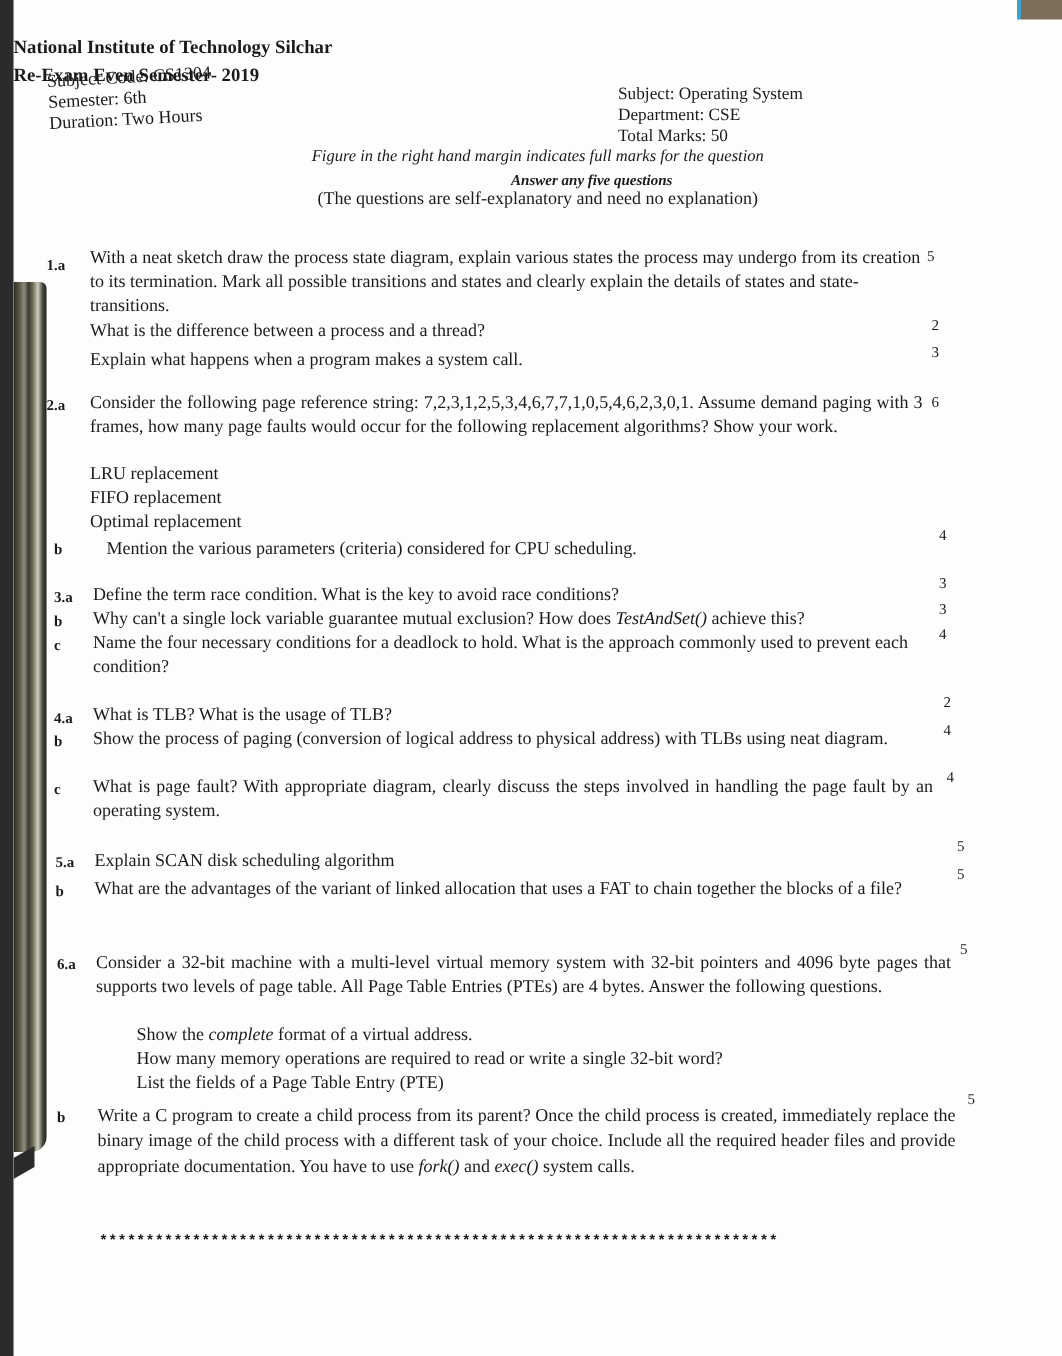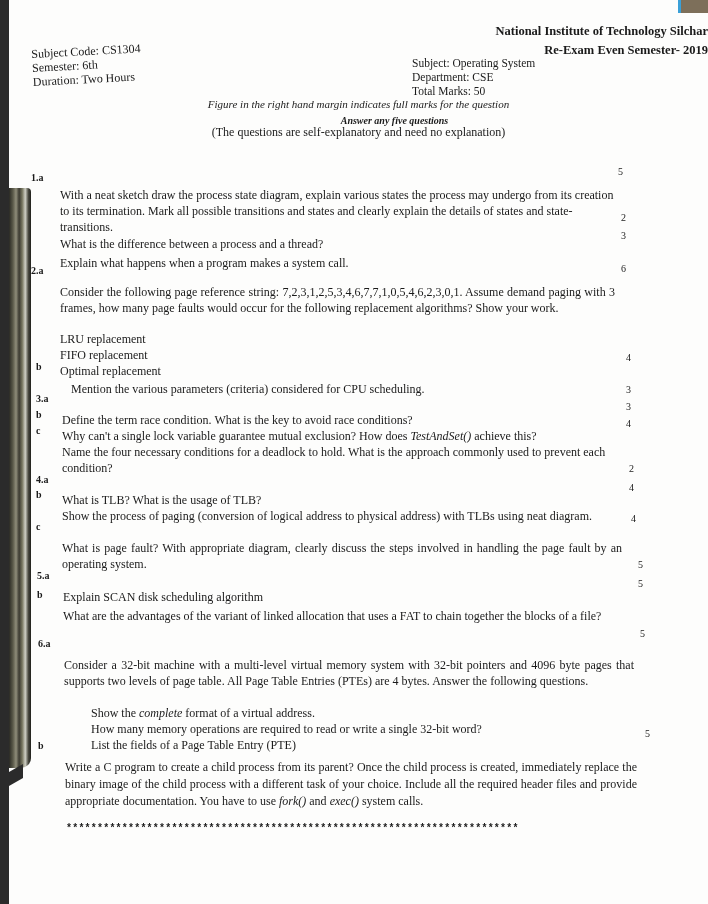--- a/index.html
+++ b/index.html
@@ -3,31 +3,31 @@
 <meta charset="utf-8">
 <style>
   html, body { margin:0; padding:0; }
   body { width:708px; height:904px; overflow:hidden; background:#2b2b2b; position:relative; font-family:"Liberation Serif", serif; color:#1a1a1a; }
   .page { position:absolute; left:9px; top:0; width:699px; height:904px; background:#fdfdfc; overflow:hidden; }
   .binding { position:absolute; left:0; top:188px; width:22px; height:580px;
     background: linear-gradient(90deg, #2a2a24 0%, #5b5a4a 18%, #8f8d7a 32%, #3b3a31 46%, #77765f 60%, #cfcfc4 74%, #4a4a40 88%, #1e1e1a 100%);
     border-radius: 0 4px 10px 0; }
   .binding::after { content:""; position:absolute; left:0; bottom:-14px; width:14px; height:14px; background:#2b2b2b; transform:skewY(-30deg); }
   .corner-photo { position:absolute; right:0; top:0; width:30px; height:13px; background:linear-gradient(90deg,#3aa0d8 0 10%, #7d6f5a 10% 100%); }
-  .hdr-center { position:absolute; left:0; width:699px; text-align:right; font-weight:bold; }
+  .hdr-center { position:absolute; left:0; width:699px; text-align:left; font-weight:bold; }
   .t1 { top:24px; font-size:12.5px; }
   .t2 { top:43px; font-size:12.5px; }
   .left-info { position:absolute; left:22px; top:47px; font-size:12px; line-height:14px; transform:rotate(-3deg); transform-origin:left top; }
   .right-info { position:absolute; left:389px; top:56px; font-size:11.5px; line-height:14px;margin-left:14px; }
   .instr { position:absolute; left:0; width:699px; text-align:center; font-style:italic; font-size:11px; }
   .i1 { top:98px; }
   .i2 { top:115px; font-weight:bold; font-size:10px;padding-left:36px; }
   .i3 { top:125px; font-style:normal; font-size:12px; }
   .i3 span.u { }
-  .q { position:absolute; font-size:12px; line-height:16px;margin-top:24px; }
+  .q { position:absolute; font-size:12px; line-height:16px; }
   .qnum { position:absolute; font-size:10px; font-weight:bold; }
   .marks { position:absolute; font-size:10px; }
   .stars { position:absolute; left:57px; top:823px; font-size:10px; letter-spacing:0.2px; font-family:"Liberation Mono", monospace; font-weight:bold; white-space:nowrap; }
   i { font-style:italic; }
 </style>
 </head>
 <body>
 
 <div class="page">
   <div class="corner-photo"></div>

